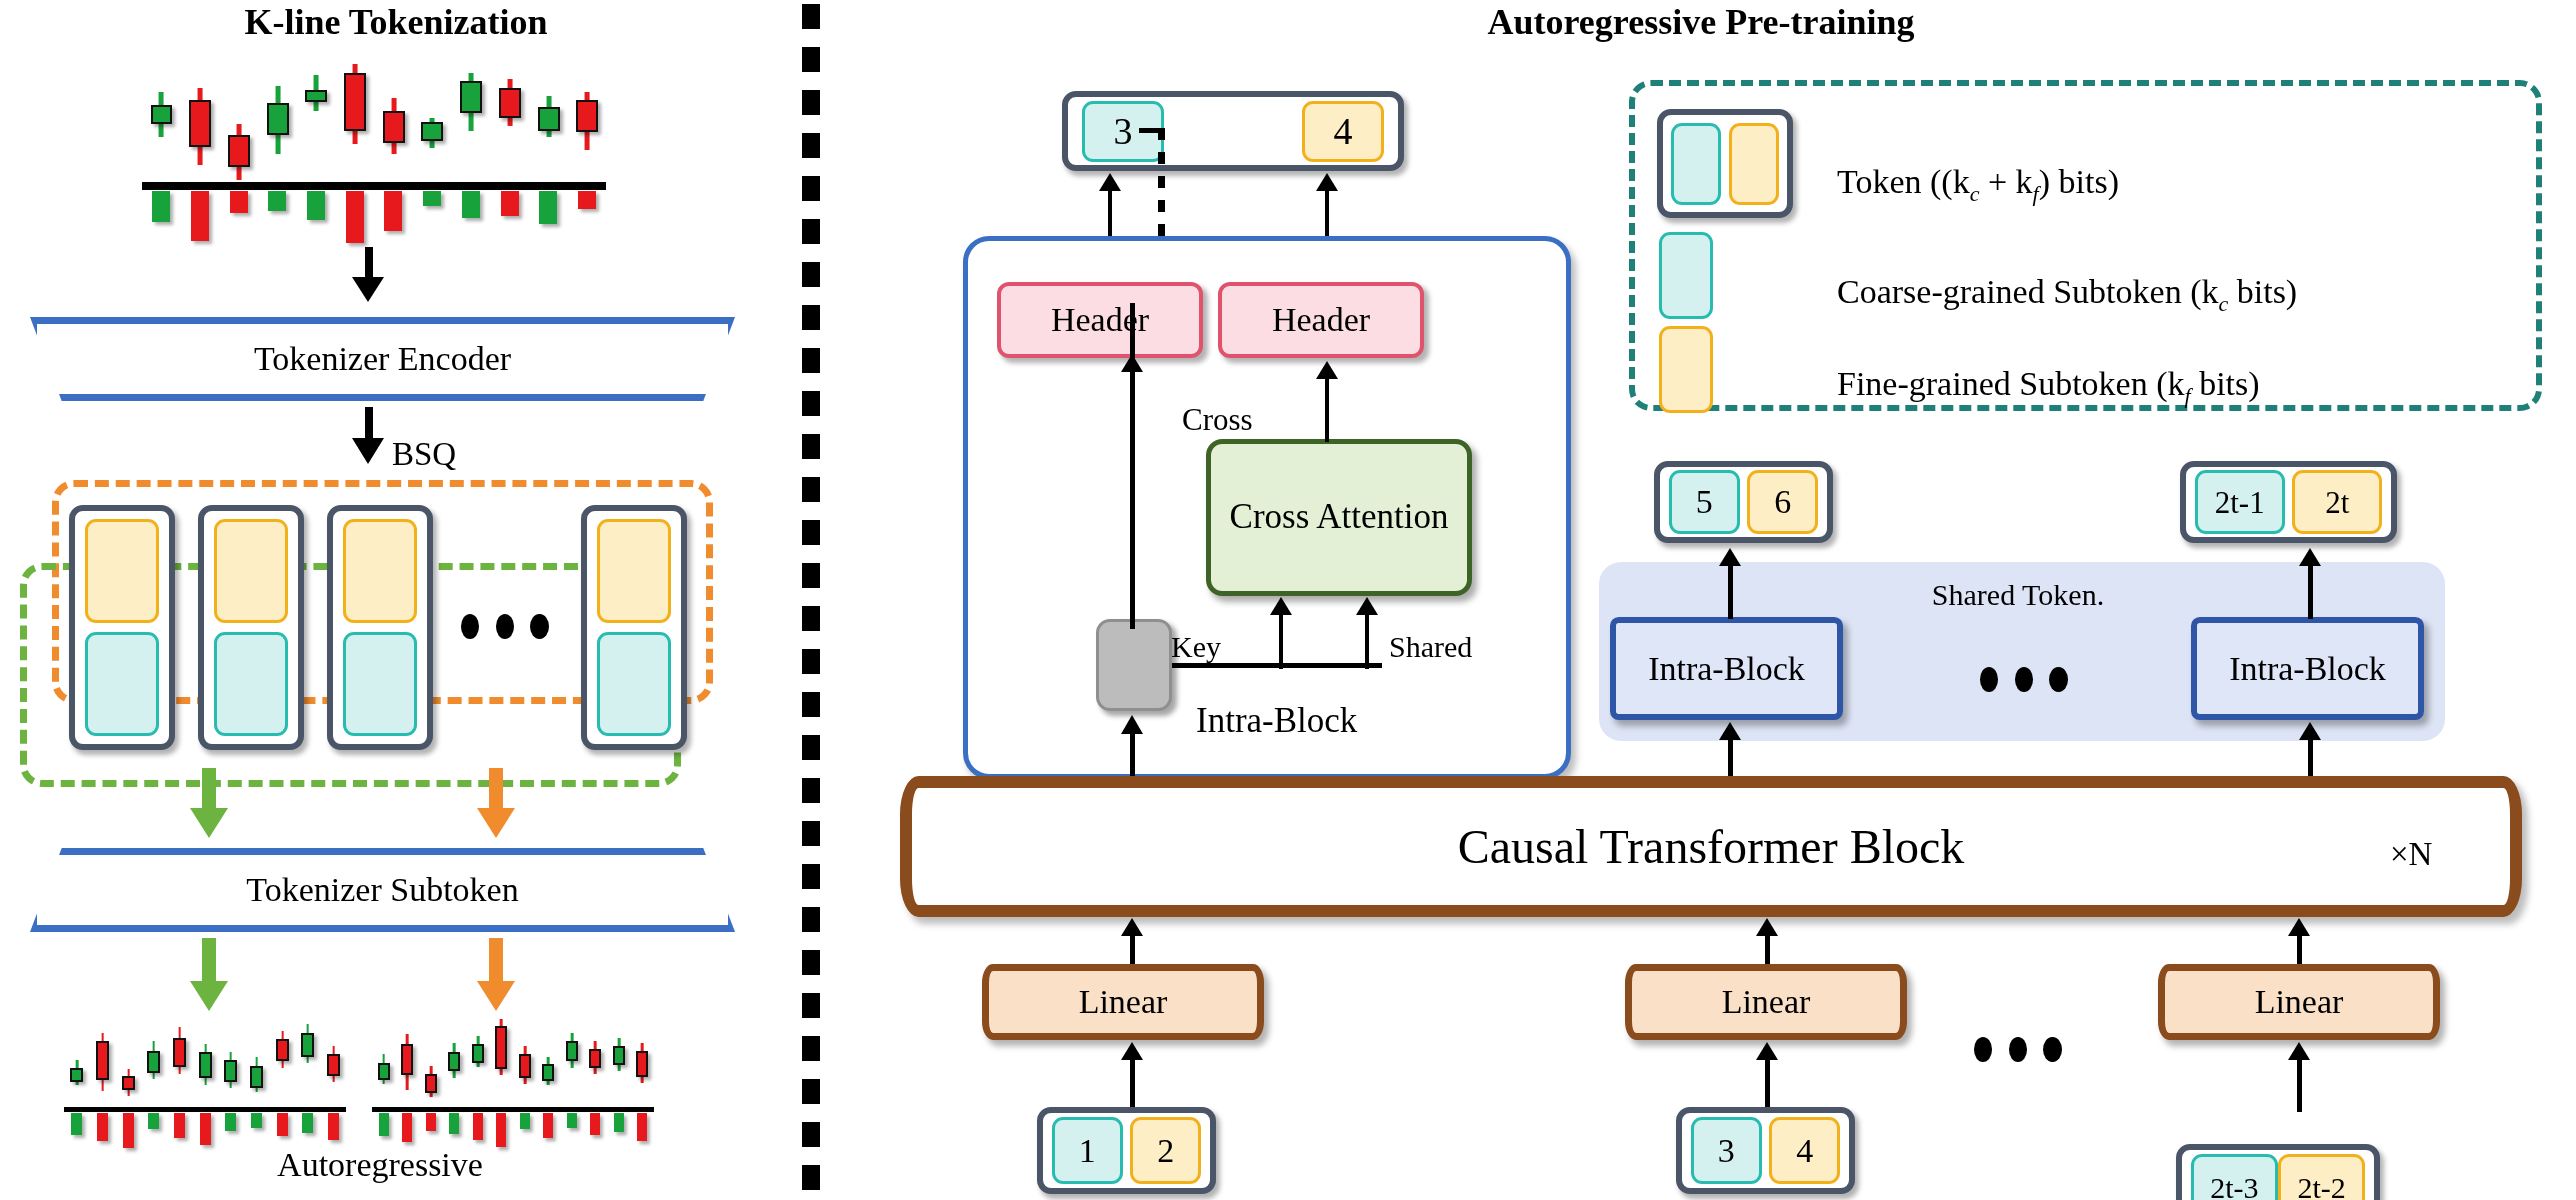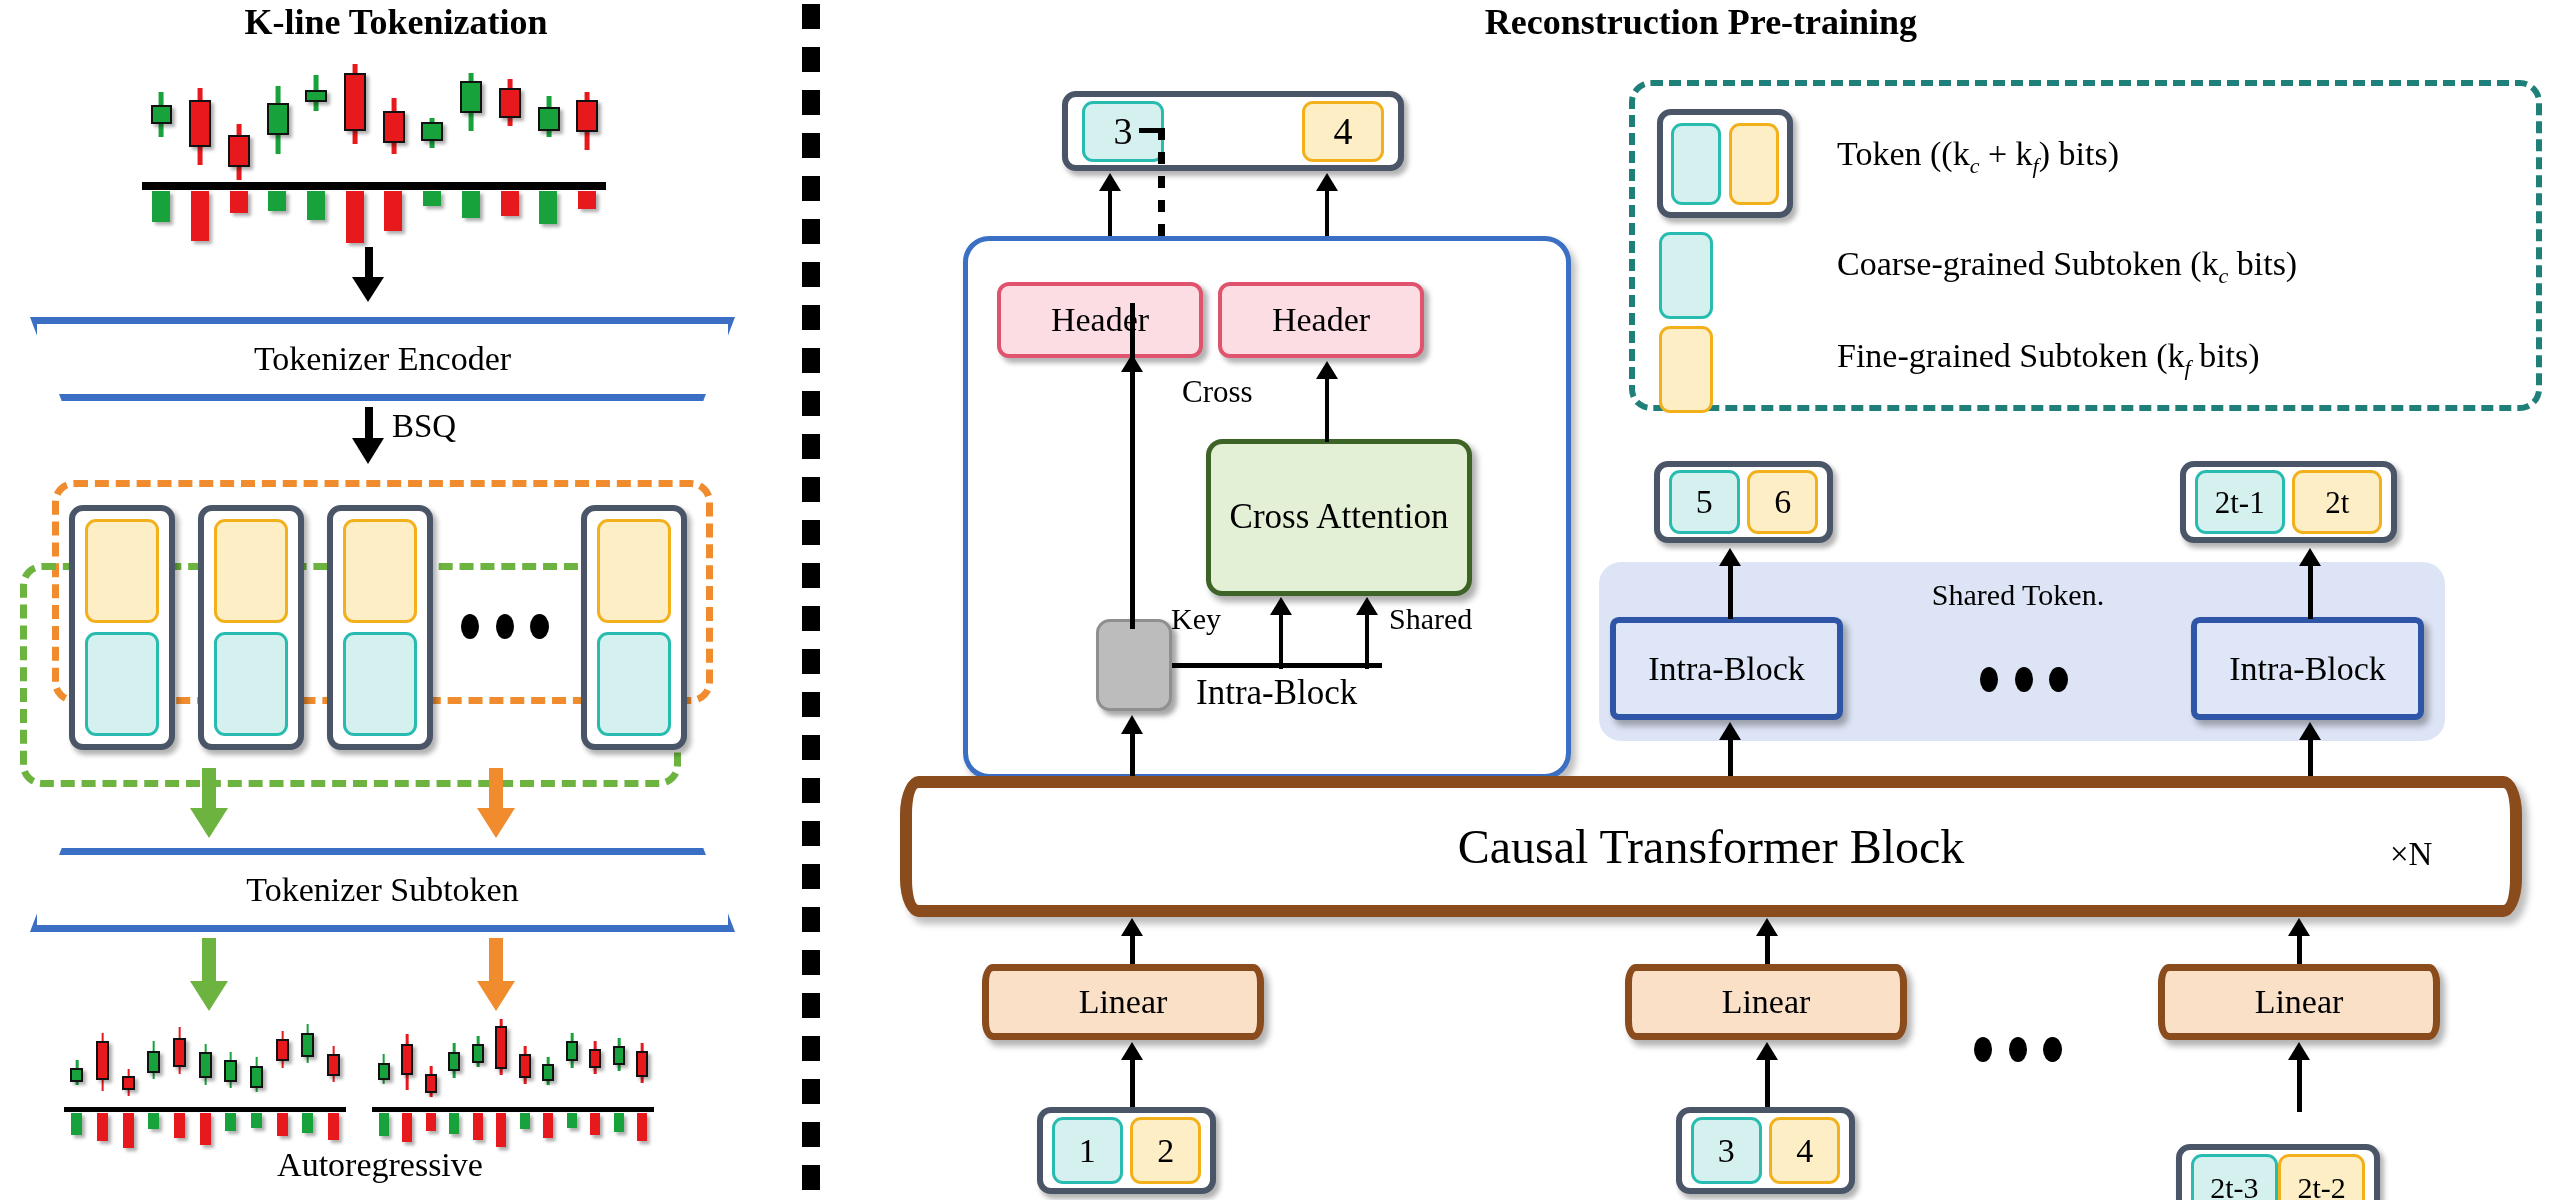--- a/index.html
+++ b/index.html
@@ -50,38 +50,38 @@
     box-shadow:4.9px 5.4px 6px rgba(0,0,0,.30);}
   .legendbox{box-sizing:border-box;border:6px dashed #1f8079;border-radius:22px;}
 
   .dashOr{box-sizing:border-box;border:7.6px dashed #f08c2e;border-radius:22px;}
   .dashGr{box-sizing:border-box;border:7.6px dashed #6cb33f;border-radius:22px;}
 
   .ell{display:flex;gap:16.3px;align-items:center;}
   .ell i{display:block;width:18.4px;height:25px;border-radius:50%;background:#000;}
 
   .arrowline{background:#000;position:absolute;}
-  .lbl{white-space:nowrap;}
+  .lbl{white-space:nowrap;margin-top:28px;}
 
   
   .chart{position:absolute;}
   .chart .axis{position:absolute;background:#000;}
   .cd{position:absolute;}
   .cd .wick{position:absolute;left:50%;transform:translateX(-50%);width:4.9px;}
   .cd .body{position:absolute;left:0;right:0;border:2.2px solid #111;
      box-shadow:2.7px 3.3px 3.3px rgba(0,0,0,.32);}
   .vb{position:absolute;box-shadow:2.7px 3.3px 3.3px rgba(0,0,0,.32);}
   .up{background:#17a23b;} .dn{background:#e8191c;}
   .upw{background:#17a23b;} .dnw{background:#e8191c;}
 </style>
 </head>
 <body>
 
 <div class="abs ttl" style="left:0;top:1.1px;width:792px;font-size:36px;">K-line Tokenization</div>
-<div class="abs ttl" style="left:830px;top:1.1px;width:1742px;font-size:36px;">Reconstruction Pre-training</div>
+<div class="abs ttl" style="left:830px;top:1.1px;width:1742px;font-size:36px;">Autoregressive Pre-training</div>
 
 <div class="abs" id="divider"></div>
 
 <div class="chart" id="srcChart" style="left:142px;top:64px;width:464px;height:179px;">
     <div class="cd" style="left: 8.5px; top: 0px; width: 21.7px; height: 118px;">
       <div class="wick upw" style="top: 28px; height: 45px; width: 4.9px;"></div>
       <div class="body up" style="top: 41px; height: 15px;"></div>
     </div>
     <div class="cd" style="left: 47px; top: 0px; width: 21.7px; height: 118px;">
       <div class="wick dnw" style="top: 24px; height: 77px; width: 4.9px;"></div>

